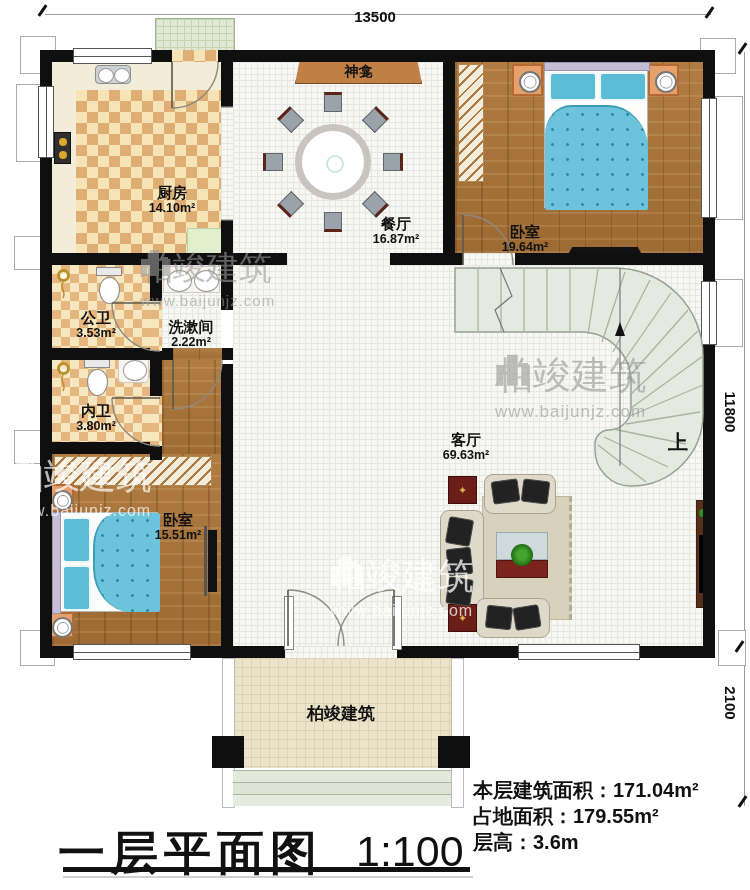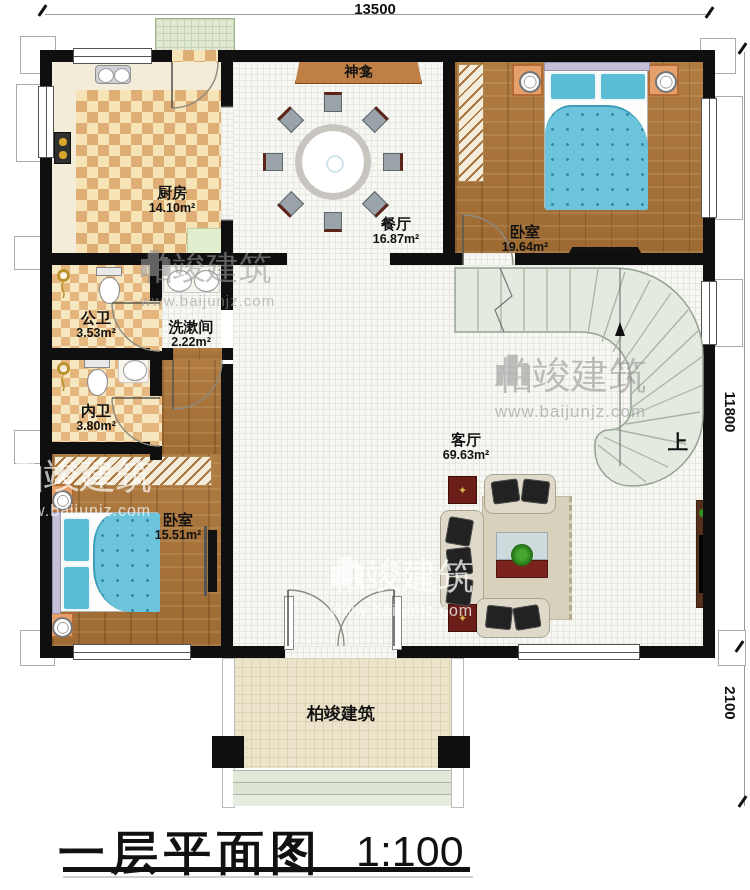--- a/index.html
+++ b/index.html
@@ -61,21 +61,21 @@
 </head>
 <body>
 
 <div class="dimline" style="left:45px;top:14px;width:666px;height:1px"></div>
 <div class="dimline" style="left:744px;top:52px;width:1px;height:754px"></div>
 <div class="tick" style="left:36px;top:9px"></div>
 <div class="tick" style="left:703px;top:11px"></div>
 <div class="tick" style="left:736px;top:47px"></div>
 <div class="tick" style="left:733px;top:645px"></div>
 <div class="tick" style="left:736px;top:800px"></div>
-<div class="dim" style="left:375px;top:0;transform:translateX(-50%)">13500</div>
+<div class="dim" style="left:375px;top:8px;transform:translateX(-50%)">13500</div>
 <div class="dim rot" style="left:730px;top:412px">11800</div>
 <div class="dim rot" style="left:730px;top:703px">2100</div>
 
 <div class="extbox" style="left:20px;top:36px;width:34px;height:36px"></div>
 <div class="extbox" style="left:700px;top:38px;width:34px;height:34px"></div>
 <div class="extbox" style="left:16px;top:84px;width:26px;height:76px"></div>
 <div class="extbox" style="left:14px;top:236px;width:26px;height:32px"></div>
 <div class="extbox" style="left:14px;top:430px;width:26px;height:32px"></div>
 <div class="extbox" style="left:20px;top:630px;width:33px;height:34px"></div>
 <div class="extbox" style="left:718px;top:630px;width:26px;height:34px"></div>
@@ -356,13 +356,16 @@
   <span style="font-size:36px">柏竣建筑</span>
     </div>
   <div class="url" style="font-size:16px">www.baijunjz.com</div>
 </div>
 
 <div class="title-main">一层平面图</div>
 <div class="title-scale">1:100</div>
 <div class="title-rule"></div>
 <div class="title-rule2"></div>
 <div class="stats">
+  <div><span>本层建筑面积：</span><span>171.04m²</span></div>
+  <div><span>占地面积：</span><span>179.55m²</span></div>
+  <div><span>层高：</span><span>3.6m</span></div>
 </div>
 
 </body></html>

